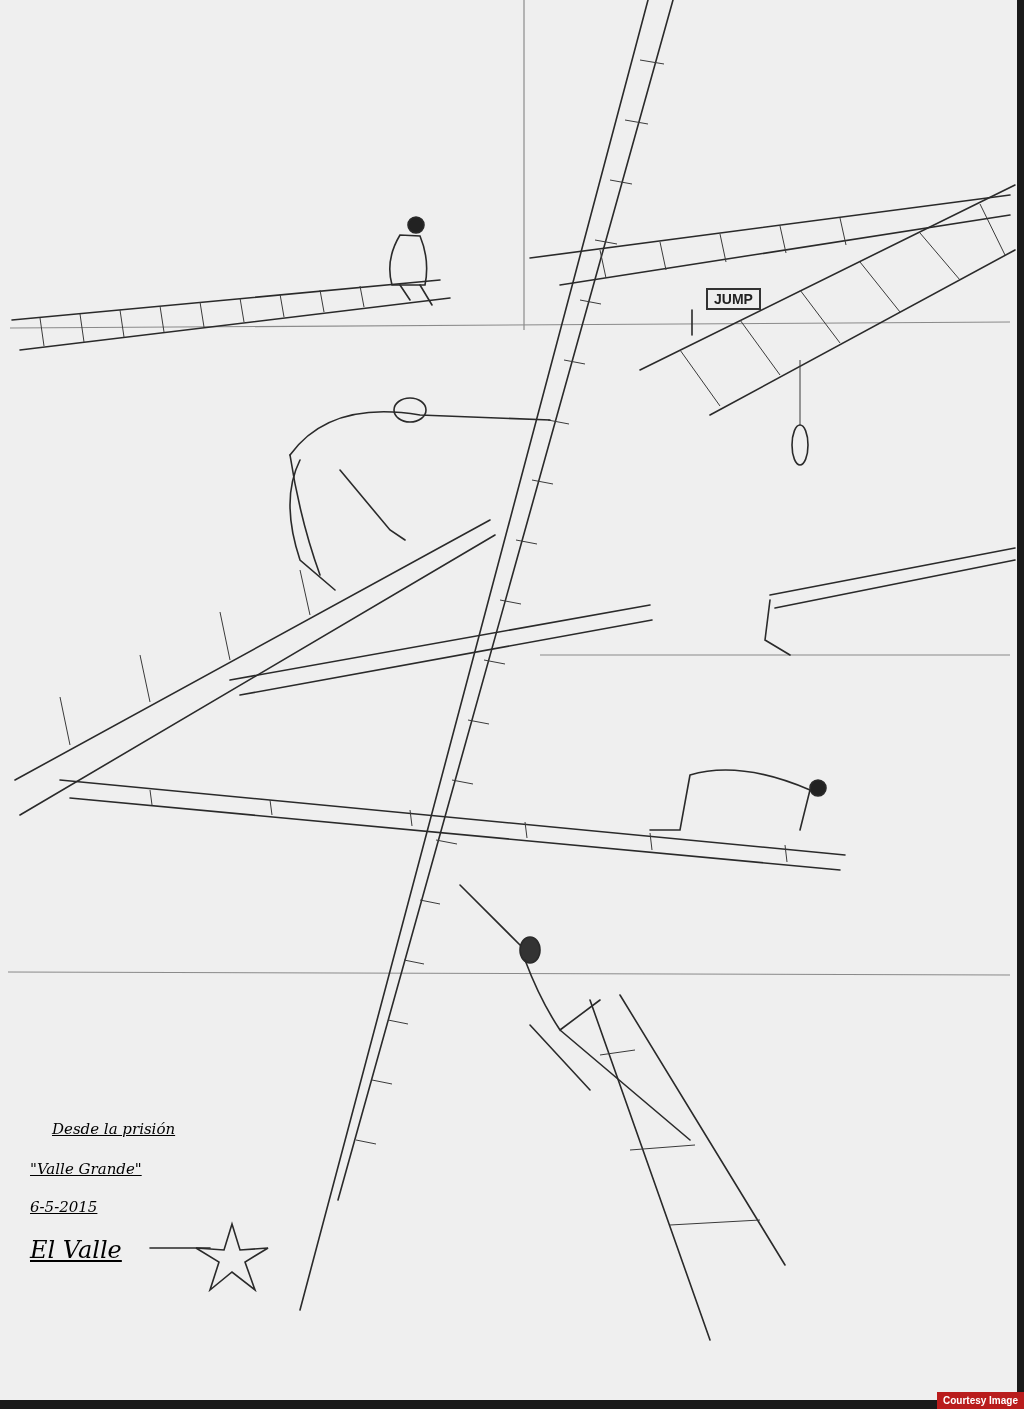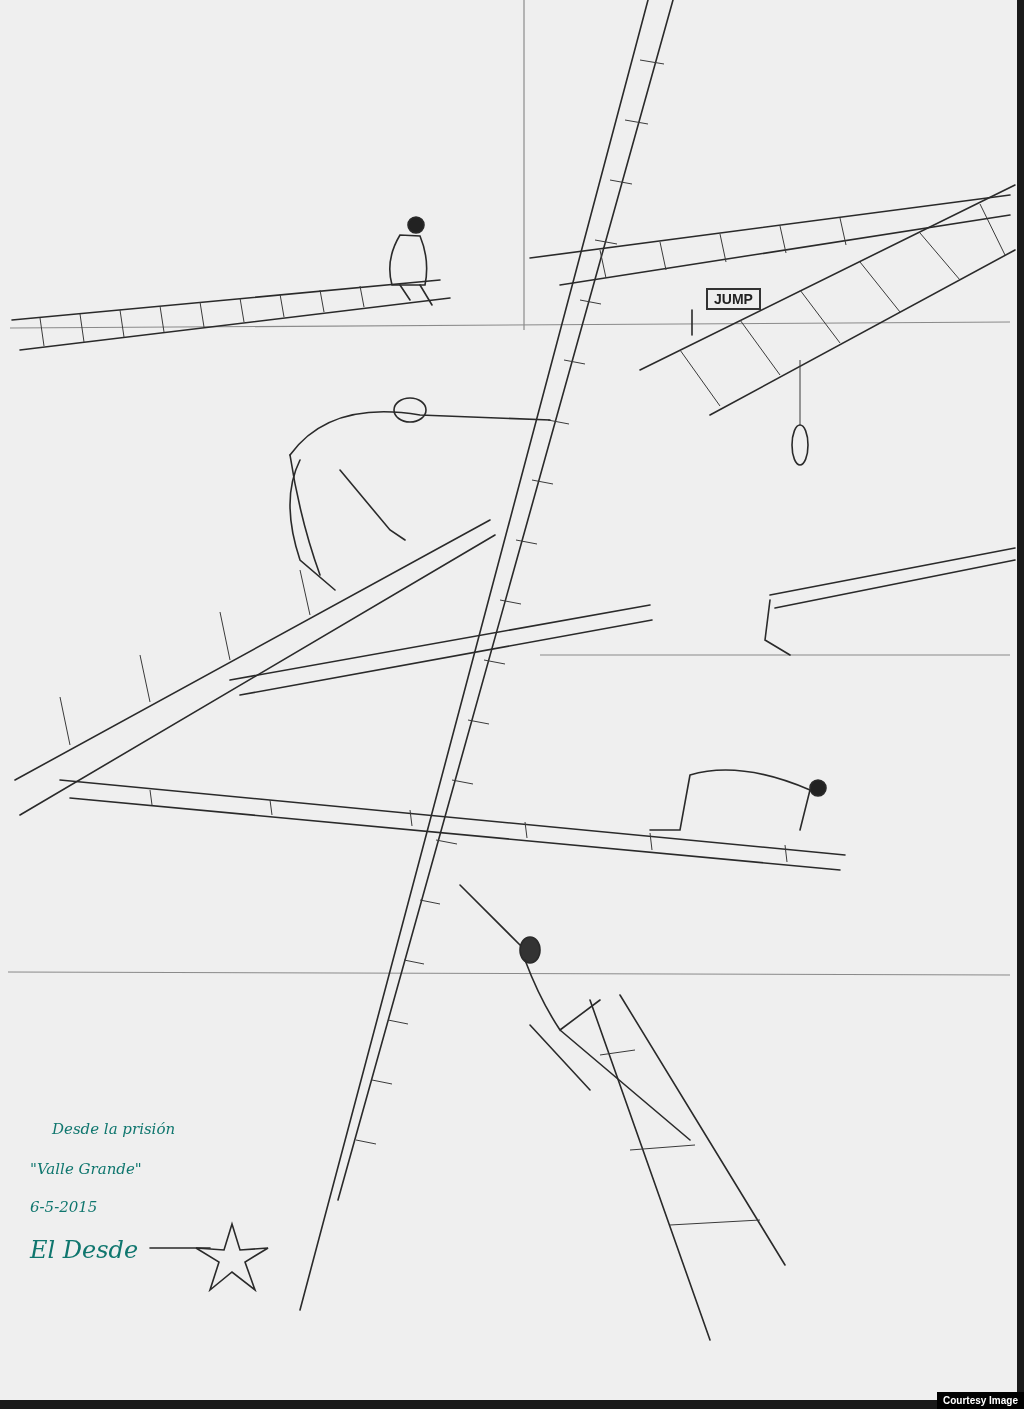--- a/index.html
+++ b/index.html
@@ -2,22 +2,22 @@
 <html><head>
   <meta charset="utf-8">
   <style>
     html, body { margin:0; padding:0; background:#1a1a1a; }
     #page { position:relative; width:1024px; height:1409px; overflow:hidden; background:#f0f0f0; }
     #paper { position:absolute; left:0; top:0; width:1017px; height:1400px; background:#efefef; }
     svg { position:absolute; left:0; top:0; }
     .ink { stroke:#2a2a2a; fill:none; stroke-width:1.6; stroke-linecap:round; }
     .ink-thin { stroke:#3a3a3a; fill:none; stroke-width:1; }
     .fold { stroke:#8a8a8a; stroke-width:1.2; fill:none; }
-    .note { position:absolute; font-family:"DejaVu Serif", serif; font-style:italic; color:#0f766e; font-size:15px; }
-    #credit { position:absolute; right:0; bottom:0; background:#000000; color:#fff;
+    .note { position:absolute; font-family:"DejaVu Serif", serif; font-style:italic; color:#000000; font-size:15px;text-decoration:underline; }
+    #credit { position:absolute; right:0; bottom:0; background:#b91c1c; color:#fff;
       font-family:"Liberation Sans", sans-serif; font-weight:bold; font-size:10px; padding:3px 6px; }
     #right-edge { position:absolute; right:0; top:0; width:7px; height:1409px; background:#1a1a1a; }
     #bottom-edge { position:absolute; left:0; bottom:0; width:1024px; height:9px; background:#1a1a1a; }
     .sign { position:absolute; left:665px; top:288px; border:2px solid #333; background:#eee;
       font-family:"Liberation Sans", sans-serif; font-weight:bold; font-size:14px; padding:1px 6px; color:#222;margin-left:41px; }
   </style>
 </head>
 <body>
 
 <div id="page">
@@ -162,18 +162,18 @@
 
     <path class="ink" d="M232 1224 L240 1250 L268 1248 L245 1262 L255 1290 L232 1272 L210 1290 L219 1262 L196 1248 L224 1250 Z"></path>
     <line class="ink" x1="150" y1="1248" x2="210" y2="1248"></line>
   </svg>
 
   <div class="sign">JUMP</div>
 
   <div class="note" style="left:52px; top:1120px;">Desde la prisión</div>
   <div class="note" style="left:30px; top:1160px;">"Valle Grande"</div>
   <div class="note" style="left:30px; top:1198px;text-align:right;">6-5-2015</div>
-  <div class="note" style="left:30px; top:1236px; font-size:24px;">El Desde</div>
+  <div class="note" style="left:30px; top:1236px; font-size:24px;">El Valle</div>
 
   <div id="right-edge"></div>
   <div id="bottom-edge"></div>
   <div id="credit">Courtesy Image</div>
 </div>
 
 </body></html>

